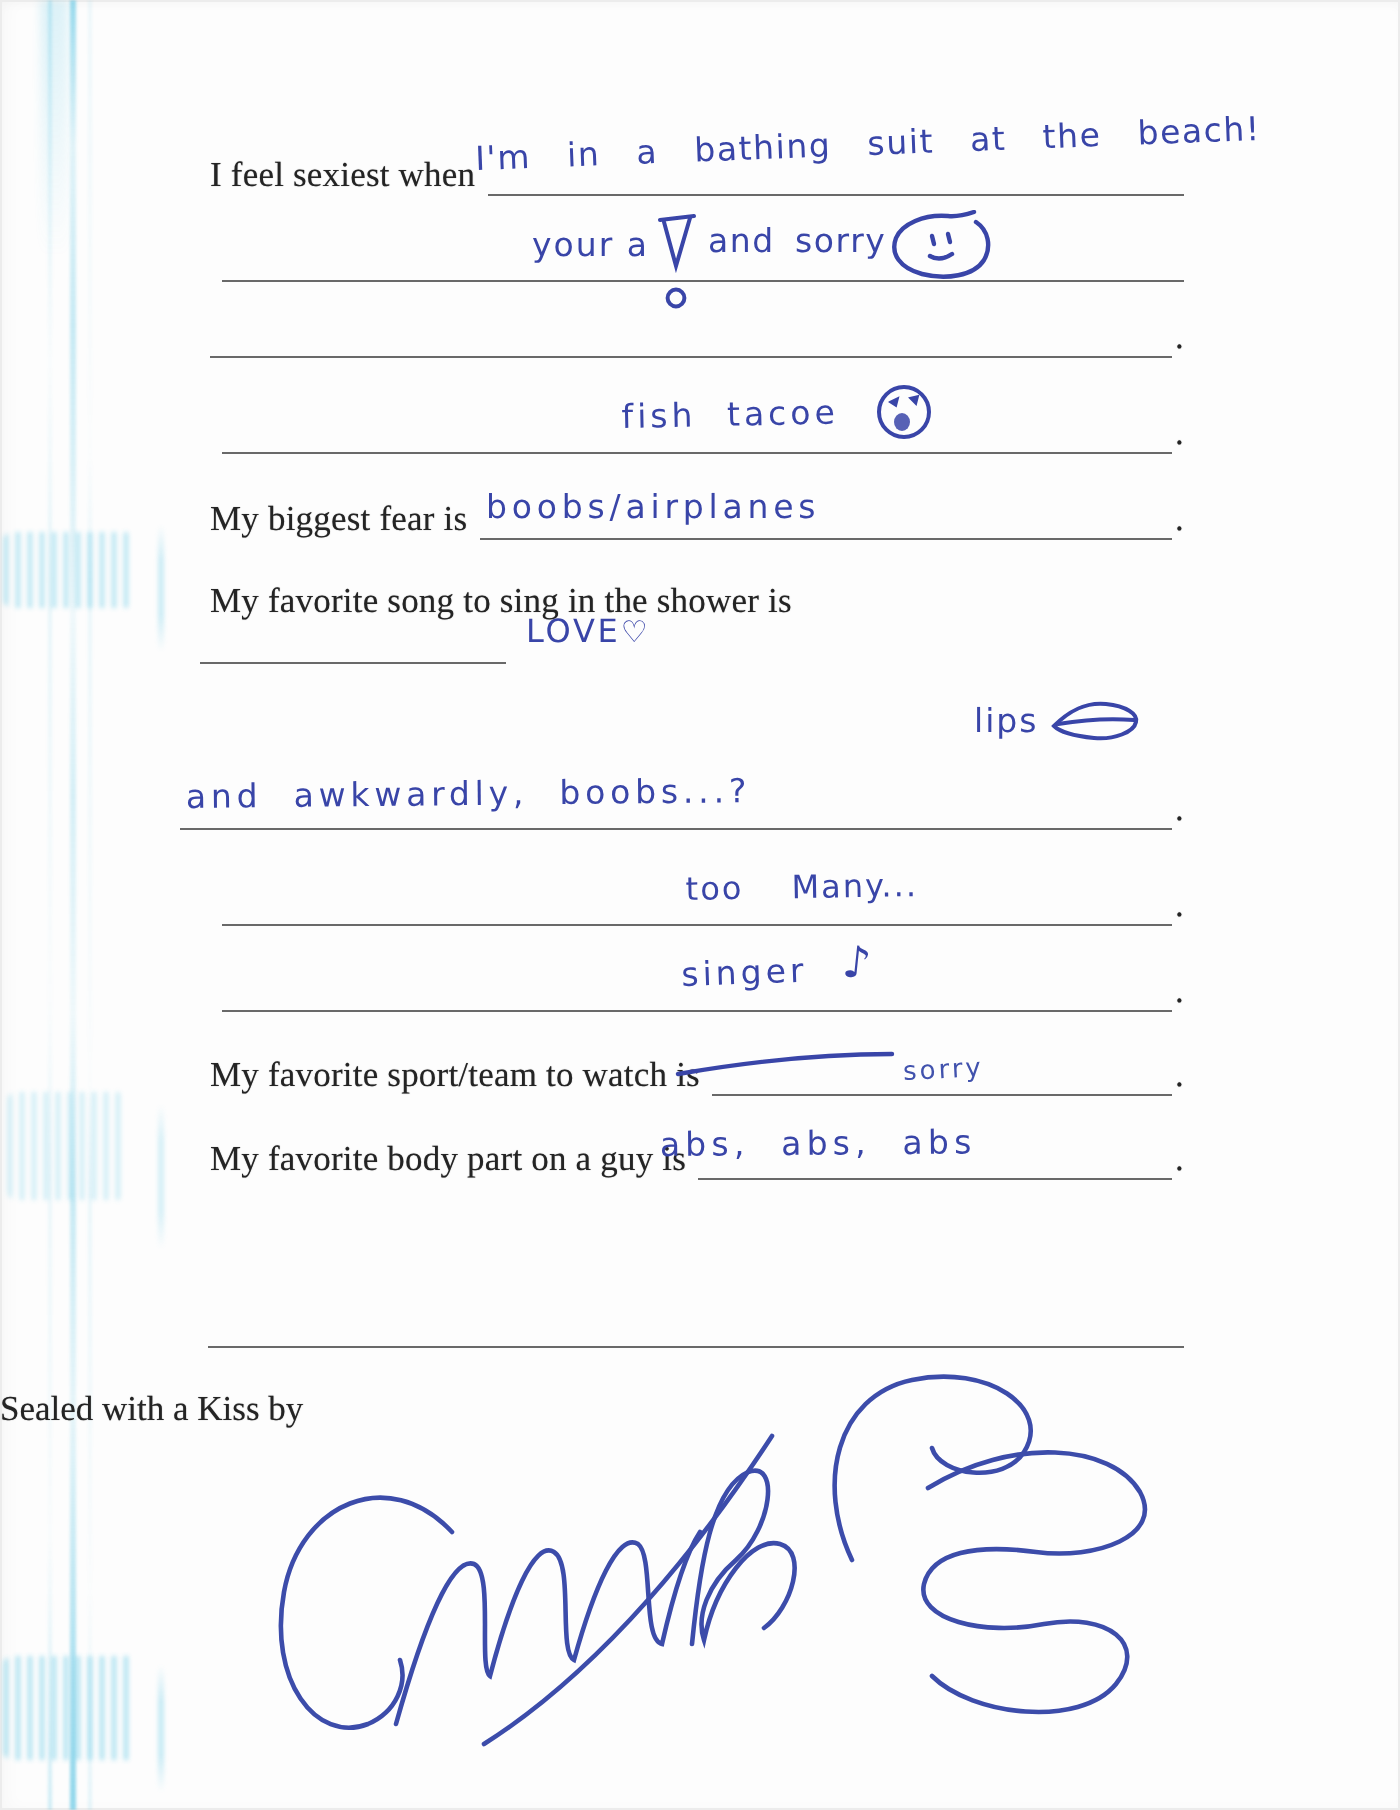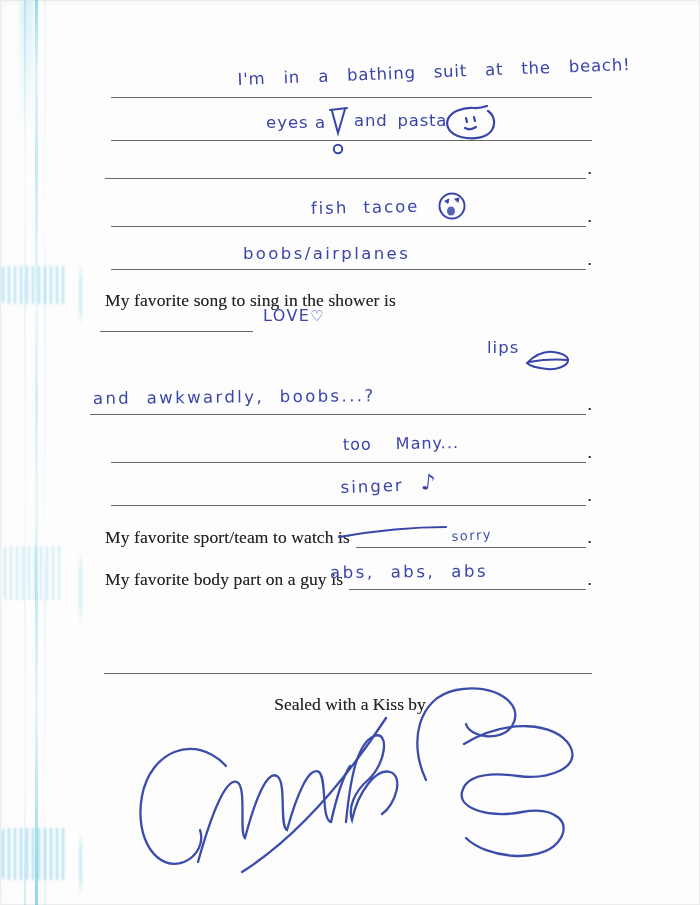--- a/index.html
+++ b/index.html
@@ -31,21 +31,21 @@
   
   .hw{
     position:absolute;white-space:nowrap;
     font-family:"DejaVu Sans", sans-serif;
     color:#3945a8;font-size:16.5px;
     transform-origin:left bottom;
   }
   .doodle{position:absolute;}
   .doodle svg{display:block;}
   .footer-label{
-    position:absolute;left:0;right:0;top:694px;text-align:center;
+    position:absolute;left:0;right:0;top:694px;
     font-size:17.5px;color:#242424;text-shadow:0 0 0.5px rgba(40,40,40,0.5);
   }
   .signature{position:absolute;left:124px;top:682px;}
   
   .artifact{position:absolute;pointer-events:none;}
   .vstreak{top:0;height:905px;filter:blur(0.7px);}
   #v1{left:35px;width:3px;
       background:linear-gradient(180deg,
         rgba(73,190,224,0.55) 0%, rgba(73,190,224,0.15) 8%,
         rgba(73,190,224,0.30) 18%, rgba(73,190,224,0.08) 34%,
@@ -90,36 +90,37 @@
   <div class="artifact vstreak" id="v1"></div>
   <div class="artifact vstreak" id="v2"></div>
   <div class="artifact vstreak" id="v3"></div>
   <div class="artifact vstreak" id="v4"></div>
   <div class="artifact cluster" id="c1"></div>
   <div class="artifact cluster" id="c2"></div>
   <div class="artifact cluster" id="c3"></div>
   <div class="artifact" id="t1"></div>
 
   <div class="row" style="top:74px">
+    <span class="prompt">I feel sexiest when</span>
     <span class="line"></span>
   </div>
   <div class="hw" style="left:238px;top:70px;word-spacing:12px;letter-spacing:0.8px;transform:rotate(-2.2deg)">I'm in a bathing suit at the beach!</div>
 
   <div class="row" style="top:117px">
     <span class="line"></span>
   </div>
-  <div class="hw" style="left:266px;top:113px;letter-spacing:1px">eyes a</div>
+  <div class="hw" style="left:266px;top:113px;letter-spacing:1px">your a</div>
   <div class="doodle" style="left:329px;top:106px">
     <svg width="20" height="50" viewBox="0 0 20 50" fill="none" stroke="#3945a8" stroke-width="2" stroke-linecap="round">
       <path d="M1 4 L18 2"></path>
       <path d="M3 5 L9 27 L16 3"></path>
       <circle cx="9" cy="43" r="4.2"></circle>
     </svg>
   </div>
-  <div class="hw" style="left:354px;top:111px;letter-spacing:0.8px;word-spacing:4px">and pasta</div>
+  <div class="hw" style="left:354px;top:111px;letter-spacing:0.8px;word-spacing:4px">and sorry</div>
   <div class="doodle" style="left:444px;top:105px">
     <svg width="54" height="36" viewBox="0 0 54 36" fill="none" stroke="#3945a8" stroke-width="2.2" stroke-linecap="round">
       <path d="M44 6 C50 10 52 18 48 25 C43 33 29 35 17 32 C6 29 1 22 4 14 C7 7 18 2 30 3 C35 3.5 40 2 43 1"></path>
       <path d="M22 13 L23 17"></path>
       <path d="M30 12 L31 16"></path>
       <path d="M21 23 Q26 26 32 22"></path>
     </svg>
   </div>
 
   <div class="row" style="top:155px">
@@ -135,32 +136,33 @@
   <div class="doodle" style="left:437px;top:191px">
     <svg width="32" height="32" viewBox="0 0 32 32" fill="none" stroke="#3945a8" stroke-width="2" stroke-linecap="round">
       <circle cx="15" cy="15" r="12.5"></circle>
       <path d="M8 10 L12 8 L11 12 Z" fill="#3945a8" stroke-width="1"></path>
       <path d="M18 8 L22 7 L21 11 Z" fill="#3945a8" stroke-width="1"></path>
       <ellipse cx="14" cy="20" rx="4" ry="4.5" fill="#3945a8" stroke="none" opacity="0.85"></ellipse>
     </svg>
   </div>
 
   <div class="row" style="top:246px">
+    <span class="prompt">My biggest fear is</span>
     <span class="line"></span>
     <span class="end">.</span>
   </div>
   <div class="hw" style="left:243px;top:244px;letter-spacing:2.4px">boobs/airplanes</div>
 
   <div class="row" style="top:290px">
     <span class="prompt">My favorite song to sing in the shower is</span>
   </div>
   <div class="subline" style="left:100px;top:331px;width:153px"></div>
   <div class="hw" style="left:263px;top:306px;font-size:16px;letter-spacing:1.4px"><span>LOVE</span><span style="font-size:15px">♡</span></div>
 
-  <div class="hw" style="left:487px;top:338px;letter-spacing:1px">lips</div>
+  <div class="hw" style="left:487px;top:351px;letter-spacing:1px">lips</div>
   <div class="doodle" style="left:525px;top:348px">
     <svg width="46" height="24" viewBox="0 0 46 24" fill="none" stroke="#3945a8" stroke-width="2" stroke-linecap="round">
       <path d="M2 15 C10 7 18 3 28 4 C38 5 44 9 43 13 C42 18 32 22 22 21 C12 20 5 18 2 15 Z"></path>
       <path d="M4 14 C16 12 30 11 42 12"></path>
     </svg>
   </div>
 
   <div class="row" style="top:391px;left:90px">
     <span class="line" style="margin-left:0"></span>
     <span class="end">.</span>

